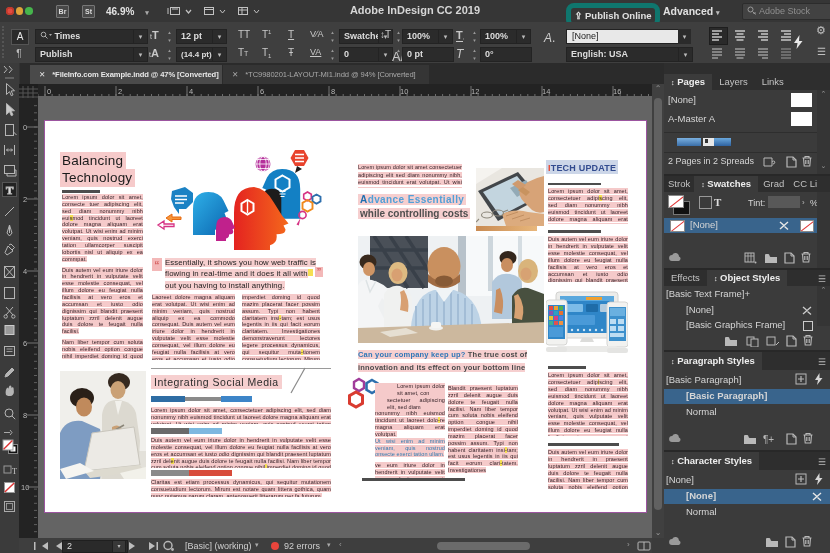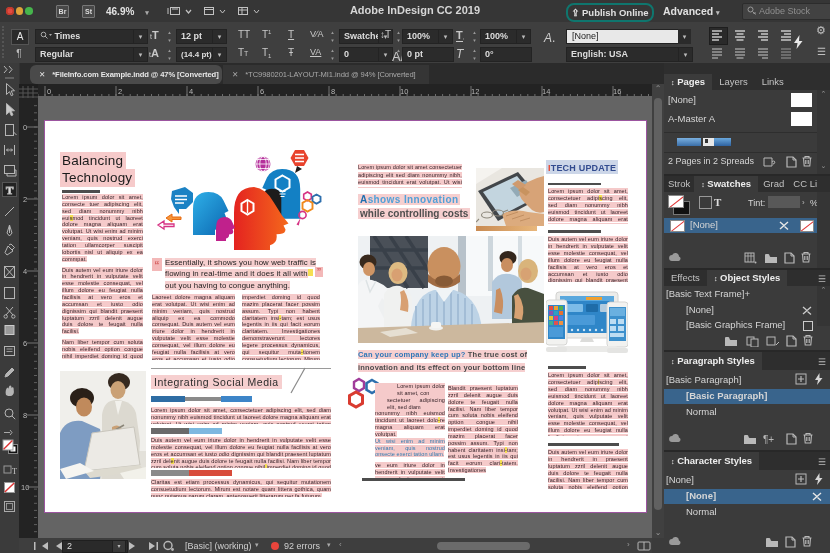--- a/index.html
+++ b/index.html
@@ -4,21 +4,21 @@
 <style>
 html,body{margin:0;padding:0;}
 body{width:830px;height:553px;overflow:hidden;font-family:"Liberation Sans",sans-serif;background:#3b3b3b;}
 .abs{position:absolute;}
 #app{position:relative;width:830px;height:553px;overflow:hidden;}
 
 #titlebar{left:0;top:0;width:830px;height:22px;background:#363636;color:#ddd;}
 .tl{width:7.5px;height:7.5px;border-radius:50%;top:7px;}
 #tb-title{left:0;right:0;top:4px;text-align:center;font-size:11px;color:#d6d6d6;font-weight:bold;}
 .tbbtn{top:5px;width:11px;height:11px;background:#484848;border:1px solid #777;border-radius:1px;color:#ddd;font-size:7px;font-weight:bold;text-align:center;line-height:11px;}
-#publish{left:566px;top:3px;width:84px;height:15px;border:2px solid #0f766e;border-radius:8px;color:#e0e0e0;font-size:9.5px;font-weight:bold;text-align:center;line-height:15px;}
+#publish{left:566px;top:3px;width:84px;height:15px;border:5px solid #0f766e;border-radius:8px;color:#e0e0e0;font-size:9.5px;font-weight:bold;text-align:center;line-height:15px;}
 #advanced{left:663px;top:5px;font-size:10.5px;font-weight:bold;color:#e0e0e0;}
 #stock{left:742px;top:3px;width:84px;height:15px;background:#424242;border:1px solid #2c2c2c;border-radius:2px;color:#8f8f8f;font-size:9px;line-height:15px;padding-left:4px;}
 
 #controlbar{left:0;top:22px;width:830px;height:41px;background:#3f3f3f;border-bottom:1px solid #2a2a2a;color:#ccc;}
 .fld{background:#2b2b2b;border:1px solid #232323;height:13px;font-size:9px;color:#ddd;line-height:13px;padding-left:4px;}
 .drop{background:#2b2b2b;border:1px solid #232323;height:13px;width:13px;color:#bbb;font-size:7px;text-align:center;line-height:13px;}
 .spin{width:9px;height:15px;font-size:4.5px;line-height:7.5px;color:#999;text-align:center;letter-spacing:0;}
 .cbicon{font-size:10px;color:#c8c8c8;}
 .r1{top:7px;}
 .r2{top:25px;}
@@ -90,21 +90,21 @@
   <div class="abs" style="left:2px;top:4px;width:3px;height:32px;border-left:2px dotted #555;"></div>
   <div class="abs r1" style="left:11px;width:16px;height:14px;background:#2b2b2b;border:1px solid #555;color:#e8e8e8;font-size:10px;text-align:center;line-height:14px;">A</div>
   <div class="abs r2" style="left:11px;width:16px;height:14px;color:#bbb;font-size:10px;text-align:center;line-height:14px;">¶</div>
 
   <div class="abs fld r1" style="left:35px;width:96px;"><svg width="12" height="9" style="vertical-align:-1px;">
           <circle cx="3.5" cy="3.5" r="2.3" fill="none" stroke="#aaa" stroke-width="1"></circle>
           <path d="M5 5l2.5 2.5" stroke="#aaa"></path>
           <path d="M9 3l1.5 2 1.5-2z" fill="#aaa"></path>
         </svg> <b>Times</b></div>
   <div class="abs drop r1" style="left:133px;">▾</div>
-  <div class="abs fld r2" style="left:35px;width:96px;"><b>Regular</b></div>
+  <div class="abs fld r2" style="left:35px;width:96px;"><b>Publish</b></div>
   <div class="abs drop r2" style="left:133px;">▾</div>
 
   <div class="abs cbicon r1" style="left:150px;font-size:11px;"><span style="font-size:7px;">t</span><b>T</b></div>
   <div class="abs spin r1" style="left:165px;">▲<br>▼</div>
   <div class="abs fld r1" style="left:176px;width:33px;"><b>12 pt</b></div>
   <div class="abs drop r1" style="left:212px;">▾</div>
   <div class="abs cbicon r2" style="left:149px;font-size:11px;"><span style="font-size:7px;">t</span><b>A</b></div>
   <div class="abs spin r2" style="left:165px;">▲<br>▼</div>
   <div class="abs fld r2" style="left:176px;width:33px;font-size:8px;"><b>(14.4 pt)</b></div>
   <div class="abs drop r2" style="left:212px;">▾</div>
@@ -164,21 +164,21 @@
   </g>
       </svg>
   <svg class="abs" style="left:793px;top:13px;" width="10" height="14">
         <path d="M6.5 0L1 8h3.5L3.5 14l6-8H6z" fill="#e8e8e8"></path>
       </svg>
   <div class="abs" style="left:816px;top:2px;font-size:11px;color:#c0c0c0;">⚙</div>
   <div class="abs" style="left:817px;top:24px;font-size:10px;color:#c0c0c0;">☰</div>
 </div>
 
 <div id="tabbar" class="abs">
-  <div class="abs dtab" style="left:11px;width:192px;background:#4a4a4a;color:#e8e8e8;border-radius:6px;"><span style="margin:0 7px 0 9px;">✕</span><b>*FileInfo.com Example.indd @ 47% [Converted]</b></div>
+  <div class="abs dtab" style="left:11px;width:192px;background:#4a4a4a;color:#e8e8e8;"><span style="margin:0 7px 0 9px;">✕</span><b>*FileInfo.com Example.indd @ 47% [Converted]</b></div>
   <div class="abs dtab" style="left:204px;width:206px;background:#353535;color:#a9a9a9;"><span style="margin:0 7px 0 9px;">✕</span>*TC9980201-LAYOUT-MI1.indd @ 94% [Converted]</div>
 </div>
 
 <div id="tools" class="abs">
 <svg width="19" height="490" viewBox="0 0 19 490">
   <g stroke="#b5b5b5" fill="none" stroke-width="1">
     <path d="M4 3l3 3.5-3 3.5M9 3l3 3.5-3 3.5"></path>
     <path d="M5 15h9" stroke="#606060" stroke-width="2"></path>
     <path d="M6.5 20.5v11l3-2.8 1.8 4 1.7-.8-1.8-3.9 3.3-.3z"></path>
     <path d="M6.5 40.5v11l3-2.8 1.8 4 1.7-.8-1.8-3.9 3.3-.3z" fill="#c9c9c9"></path>
@@ -321,21 +321,21 @@
       <path d="M162.5 53l5 2.9v5.8l-5 2.9-5-2.9v-5.8z" fill="none" stroke="#f08a1d" stroke-width="1.9"></path>
       <circle cx="157.5" cy="68" r="3.6" fill="none" stroke="#d63384" stroke-width="1.6"></circle>
             <path d="M155.5 71l-4 6.5 2.3 1z" fill="#d63384"></path>
     </svg>
     </div>
 
     <div class="abs" style="left:107px;top:137px;width:10px;height:13px;background:#f3b8b8;color:#d05050;font-size:13px;line-height:15px;text-align:center;">“</div>
     <div class="abs" style="left:120px;top:136px;width:166px;font-size:7.8px;line-height:11.3px;color:#1d1d1d;letter-spacing:.12px;white-space:nowrap;">
       <span style="background:#f6cfcf;">Essentially, it shows you how web traffic is</span><br>
       <span style="background:#f6cfcf;">flowing in real-time and it does it all with</span><span style="display:inline-block;width:5px;height:7px;background:#f5df52;"></span><br>
-      <span style="background:#f6cfcf;">out you having to congue anything.</span>
+      <span style="background:#f6cfcf;">out you having to install anything.</span>
     </div>
     <div class="abs" style="left:270px;top:146px;width:8px;height:10px;background:#f3b8b8;color:#d05050;font-size:12px;line-height:13px;text-align:center;">”</div>
 
     <div class="tiny" style="left:107px;top:173px;width:83px;height:66px;">
       <p><span class="hl">Laoreet dolore magna aliquam erat volutpat. Ut wisi enim ad minim veniam, quis nostrud aliquip ex ea commodo consequat. Duis autem vel eum iriure dolor in hendrerit in vulputate velit esse molestie consequat, vel illum dolore eu feugiat nulla facilisis at vero eros et accumsan et iusto odio dignissim qui blandit praesent luptatum zzril delenit augue duis dolore te feugait nulla facilisi.</span></p>
     </div>
     <div class="tiny" style="left:197px;top:173px;width:78px;height:66px;">
       <p><span class="hl">imperdiet doming id quod mazim placerat facer possim assum. Typi non habent claritatem insi<span class="yl">-</span>tam; est usus legentis in iis qui facit eorum claritatem. Investigationes demonstraverunt lectores legere processus dynamicus, qui sequitur muta<span class="yl">-</span>tionem consuetudium lectorum. Mirum est notare quam littera gothica, quam nunc putamus parum claram, anteposuerit litterarum formas.</span></p>
     </div>
 
@@ -403,21 +403,21 @@
       <path d="M26 46 Q40 40 52 44 L68 46 L68 58 L30 58 Z" fill="#dcab7e"></path>
       <path d="M30 48l12-4M36 51l12-4M44 53l10-3" stroke="#c18f62" stroke-width="1" fill="none"></path>
       <g stroke="#8d887c" stroke-width="1.1" fill="none">
               <ellipse cx="11" cy="47" rx="5.5" ry="3"></ellipse>
               <ellipse cx="22" cy="45" rx="5.5" ry="3"></ellipse>
               <path d="M3 51l-3 3M27 44l5-2"></path>
             </g>
     </svg>
     </div>
     <div class="abs" style="left:431px;top:105px;width:61px;height:5px;background:linear-gradient(90deg,#c98b52,#e8b77c);"></div>
-    <div class="abs" style="left:313px;top:73px;font-size:10px;font-weight:bold;letter-spacing:.4px;"><span style="background:#f6cfcf;padding:0 2px;"><span style="color:#1f6fb0;">A</span><span style="color:#52a0d8;">shows Innovation</span></span></div>
+    <div class="abs" style="left:313px;top:73px;font-size:10px;font-weight:bold;letter-spacing:.4px;"><span style="background:#f6cfcf;padding:0 2px;"><span style="color:#1f6fb0;">A</span><span style="color:#52a0d8;">dvance Essentially</span></span></div>
     <div class="abs" style="left:313px;top:87px;font-size:10px;font-weight:bold;color:#4f4f4f;letter-spacing:0;"><span style="background:#f6cfcf;padding:0 2px;">while controlling costs</span></div>
     <div class="abs" id="photo3" style="left:313px;top:115px;width:186px;height:107px;overflow:hidden;">
     <svg width="186" height="107" viewBox="0 0 186 107">
       <rect width="186" height="107" fill="#eef1f3"></rect>
       <rect x="100" y="0" width="86" height="60" fill="#f7f9fa"></rect>
       <rect x="100" y="0" width="8" height="60" fill="#b8c2ca"></rect>
       <rect x="130" y="0" width="5" height="55" fill="#cdd6dc"></rect>
       <rect x="160" y="0" width="4" height="55" fill="#d5dde2"></rect>
 
       <rect x="12" y="0" width="58" height="52" fill="#4a5058"></rect>

